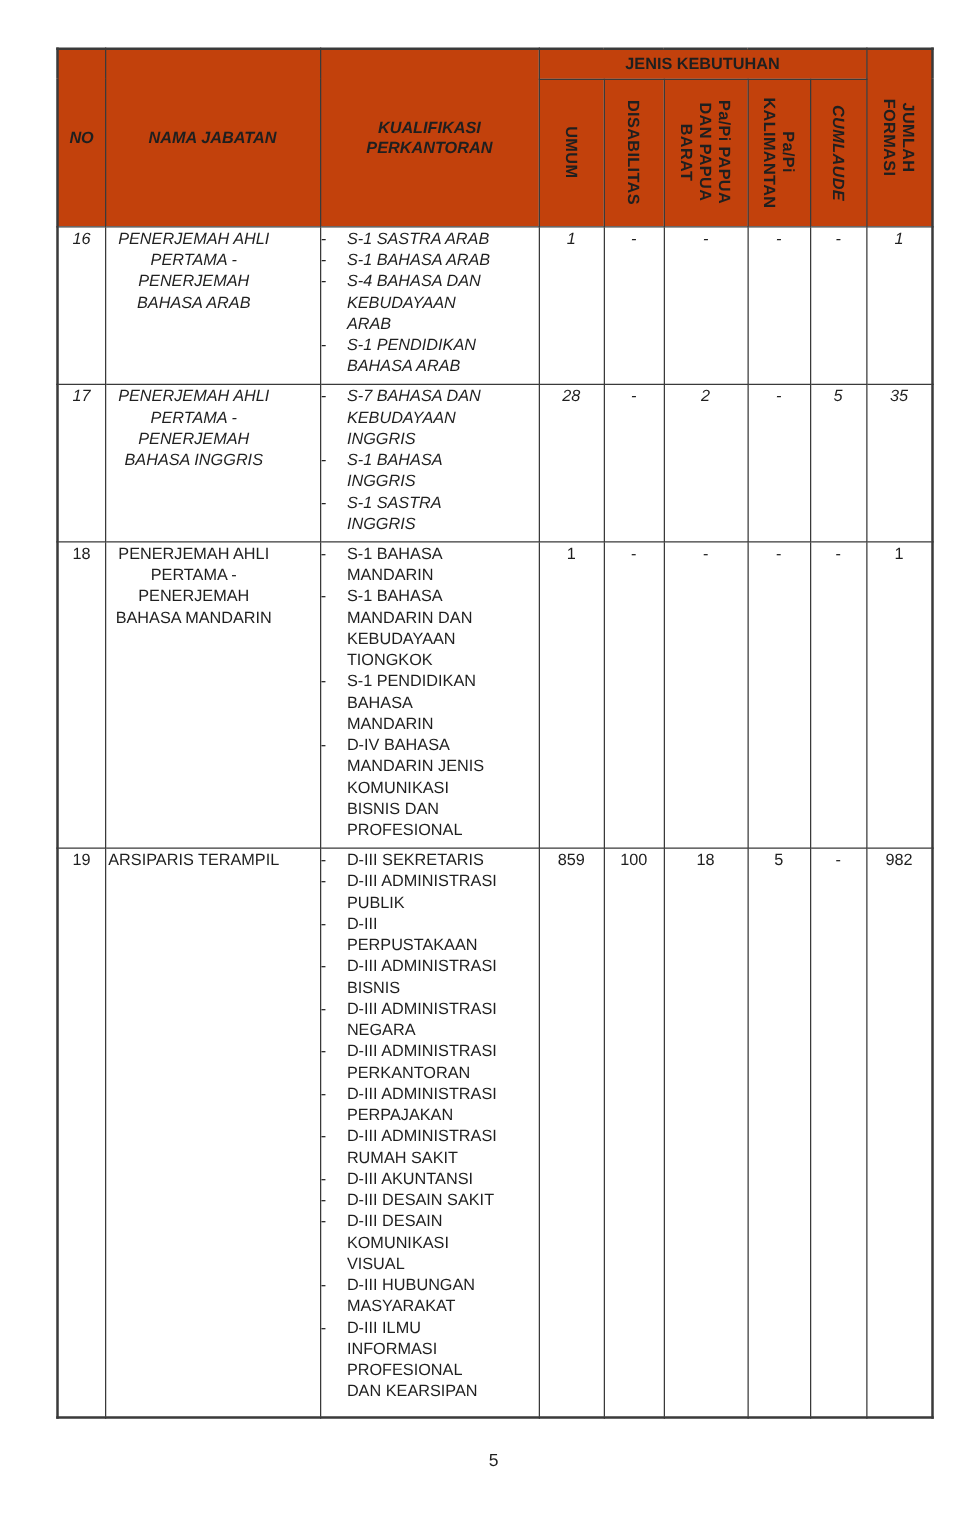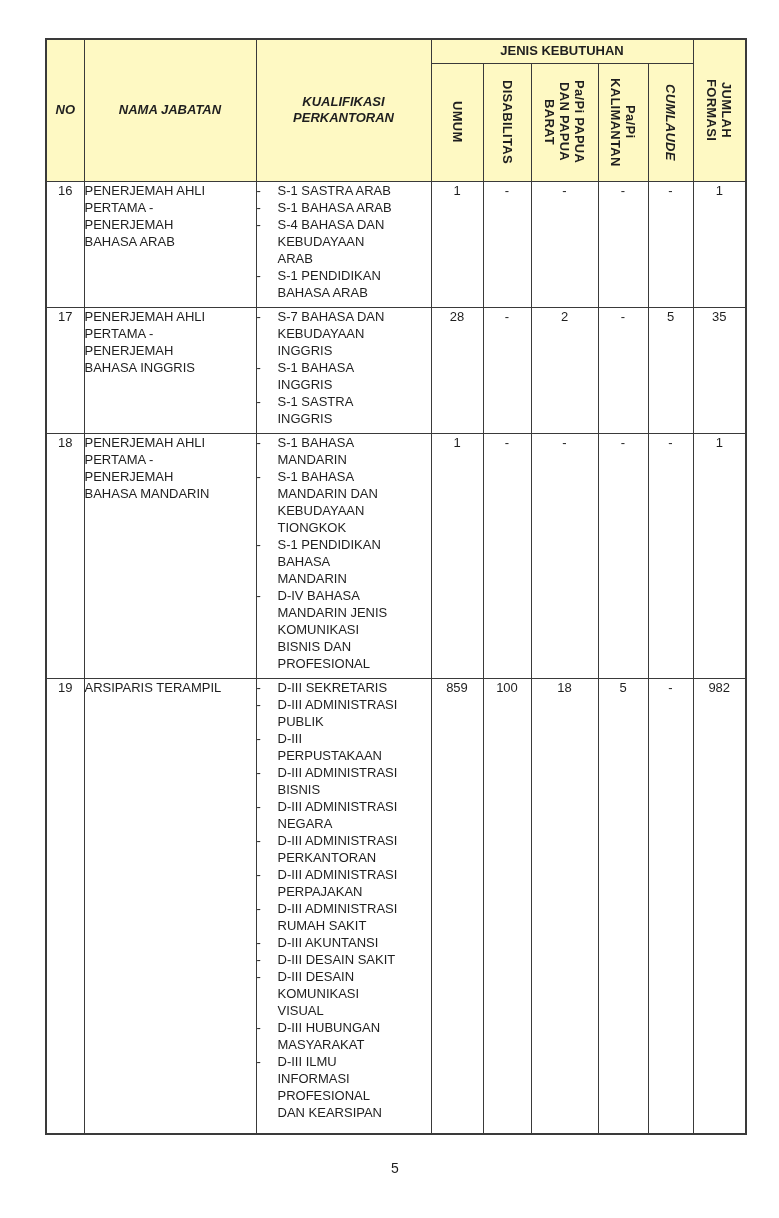--- a/index.html
+++ b/index.html
@@ -20,21 +20,21 @@
     width: 700px;
     border-collapse: collapse;
     table-layout: fixed;
     border: 2px solid #3a3a3a;
   }
   table.formasi th, table.formasi td {
     border: 1px solid #3a3a3a;
     padding: 0;
   }
   thead th {
-    background: #fef9c3;
+    background: #c2410c;
     font-weight: bold;
     font-size: 13px;
     line-height: 16px;
     text-align: center;
     vertical-align: middle;
   }
   tr.h1 th.jenis { height: 24px; padding: 2px; }
   tr.h2 th { height: 118px; }
   th.pad { padding: 2px 4px; font-style: italic; }
   .vert {
@@ -47,28 +47,28 @@
   }
   .vert.jumlah { height: 80px; }
   .italic { font-style: italic; }
   tbody td {
     vertical-align: top;
     font-size: 13px;
     line-height: 17px;
     background: #ffffff;
   }
   td.no   { text-align: center; padding-top: 3px; }
-  td.nama { padding: 3px 4px 3px 6px; }
+  td.nama { padding: 3px 4px 3px 6px; text-align: center; }
   .nama-text { width: 141px; }
   td.kual { padding: 3px 0 3px 7px; }
   .kq { display: flex; }
   .dash { flex: 0 0 21px; }
   .kq-text { width: 123px; }
   td.val { text-align: center; padding-top: 3px; }
-  tbody tr.r0, tbody tr.r1 { height: 126px; }
+  tbody tr.r0, tbody tr.r1 { height: 126px; font-style: italic; }
   tbody tr.r2 { height: 245px; }
   tbody tr.r3 { height: 456px; }
   .page-number {
     position: absolute;
     left: 45px;
     top: 1160px;
     width: 700px;
     text-align: center;
     font-size: 14px;
   }

